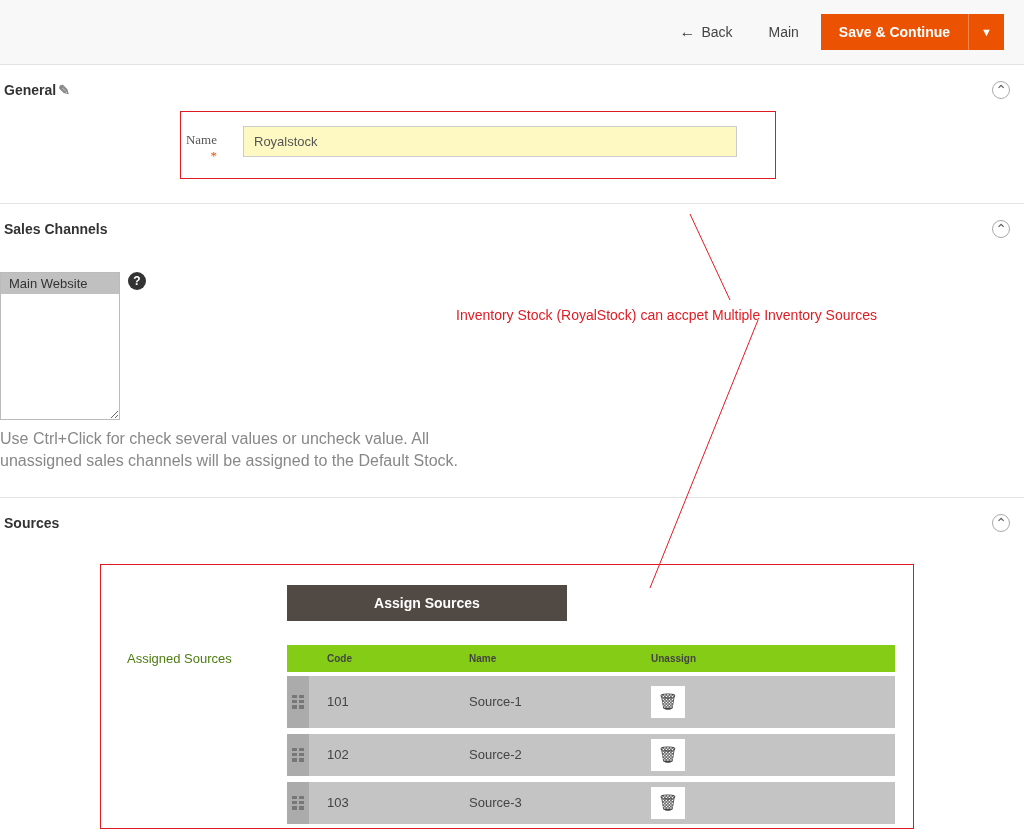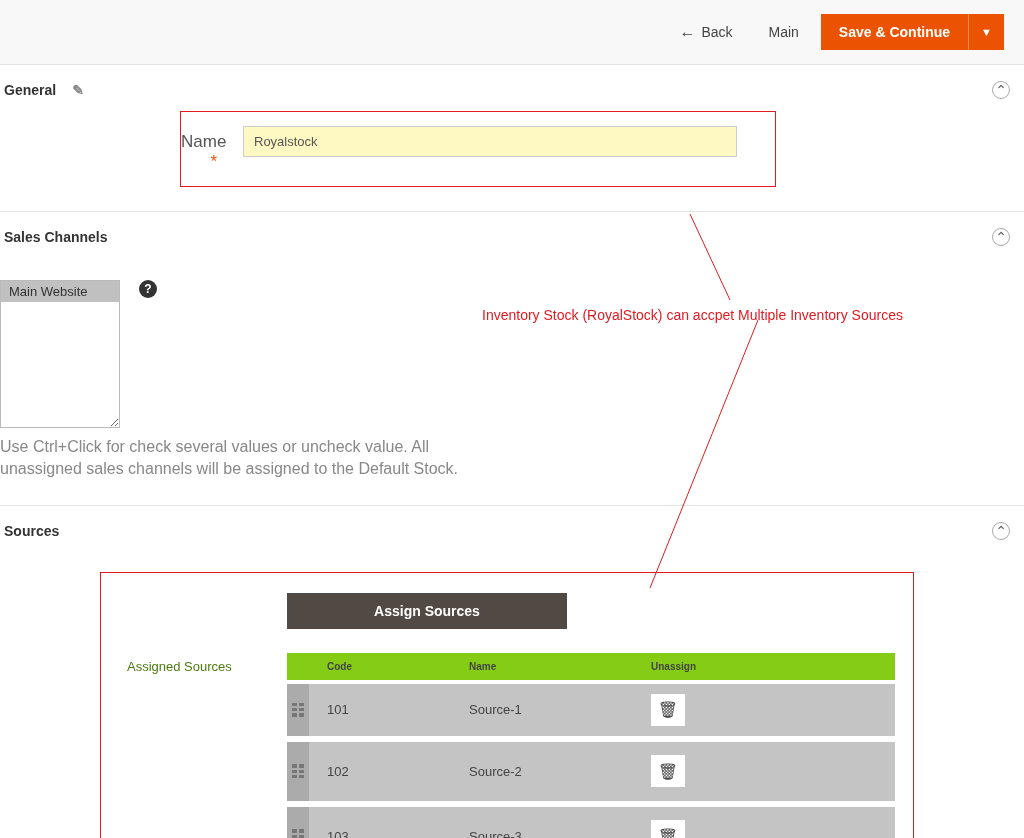--- a/index.html
+++ b/index.html
@@ -59,21 +59,21 @@
     display: flex;
     align-items: center;
     justify-content: space-between;
     padding: 0 14px 12px 4px;
   }
   .section-title {
     font-weight: 600;
     color: #333;
     display: flex;
     align-items: center;
-    gap: 16px;
+    gap: 2px;
   }
   .edit-icon {
     color: #888;
     font-size: 14px;
   }
   .collapse-icon {
     width: 18px;
     height: 18px;
     border: 1px solid #aaa;
     border-radius: 50%;
@@ -87,21 +87,22 @@
   .section-body {
     display: flex;
     padding-top: 12px;
   }
   .label-col {
     width: 243px;
     text-align: right;
     padding-right: 26px;
     padding-top: 6px;
     color: #555;
-    font-size: 17px;
+    font-size: 13px;
+    font-family: Liberation Serif, serif;
   }
   .required-star { color: #eb5202; margin-left: 4px; }
   .input-col { flex: 1; }
   .text-input {
     width: 494px;
     border: 1px solid #ccc;
     padding: 7px 10px;
     font-size: 13px;
     color: #555;
     background: #fef9c3;
@@ -147,21 +148,21 @@
     color: #888;
     font-size: 16px;
     width: 500px;
     margin-top: 8px;
     line-height: 1.4;
   }
   .annotation {
     color: #e01b22;
     font-size: 14px;
     position: absolute;
-    left: 482px;
+    left: 456px;
     top: 307px;
     white-space: nowrap;
   }
   .page { position: relative; }
   .sources-highlight {
     border: 1px solid #e01b22;
     margin: 20px 110px 4px 100px;
     padding: 20px 18px 4px 26px;
   }
   .assign-btn {
@@ -195,21 +196,21 @@
   }
   .col-handle { width: 30px; }
   .col-code  { width: 152px; padding-left: 10px; }
   .col-name  { width: 182px; }
   .col-unassign { width: 80px; }
   .tbl-row {
     display: flex;
     align-items: center;
     background: #c4c4c4;
     margin-top: 6px;
-    height: 59px;
+    height: 42px;
     font-size: 13px;
     color: #444;
   }
   .tbl-row:first-of-type { height: 52px; margin-top: 4px; }
   .drag-handle {
     width: 22px;
     height: 100%;
     background: #ababab;
     display: flex;
     align-items: center;
@@ -288,21 +289,21 @@
     <div class="section-header">
       <div class="section-title">
         <span>Sales Channels</span>
       </div>
       <div class="collapse-icon">
         <span>⌃</span>
       </div>
     </div>
     <div class="section-body salesch-body">
       <div class="input-col">
-        <div style="display:flex;align-items:flex-start;gap:11px;">
+        <div style="display:flex;align-items:flex-start;">
           <div class="multiselect">
             <div class="ms-option">Main Website</div>
           </div>
           <span class="help-icon">?</span>
         </div>
         <div class="hint">Use Ctrl+Click for check several values or uncheck value. All unassigned sales channels will be assigned to the Default Stock.</div>
       </div>
     </div>
   </div>
 

